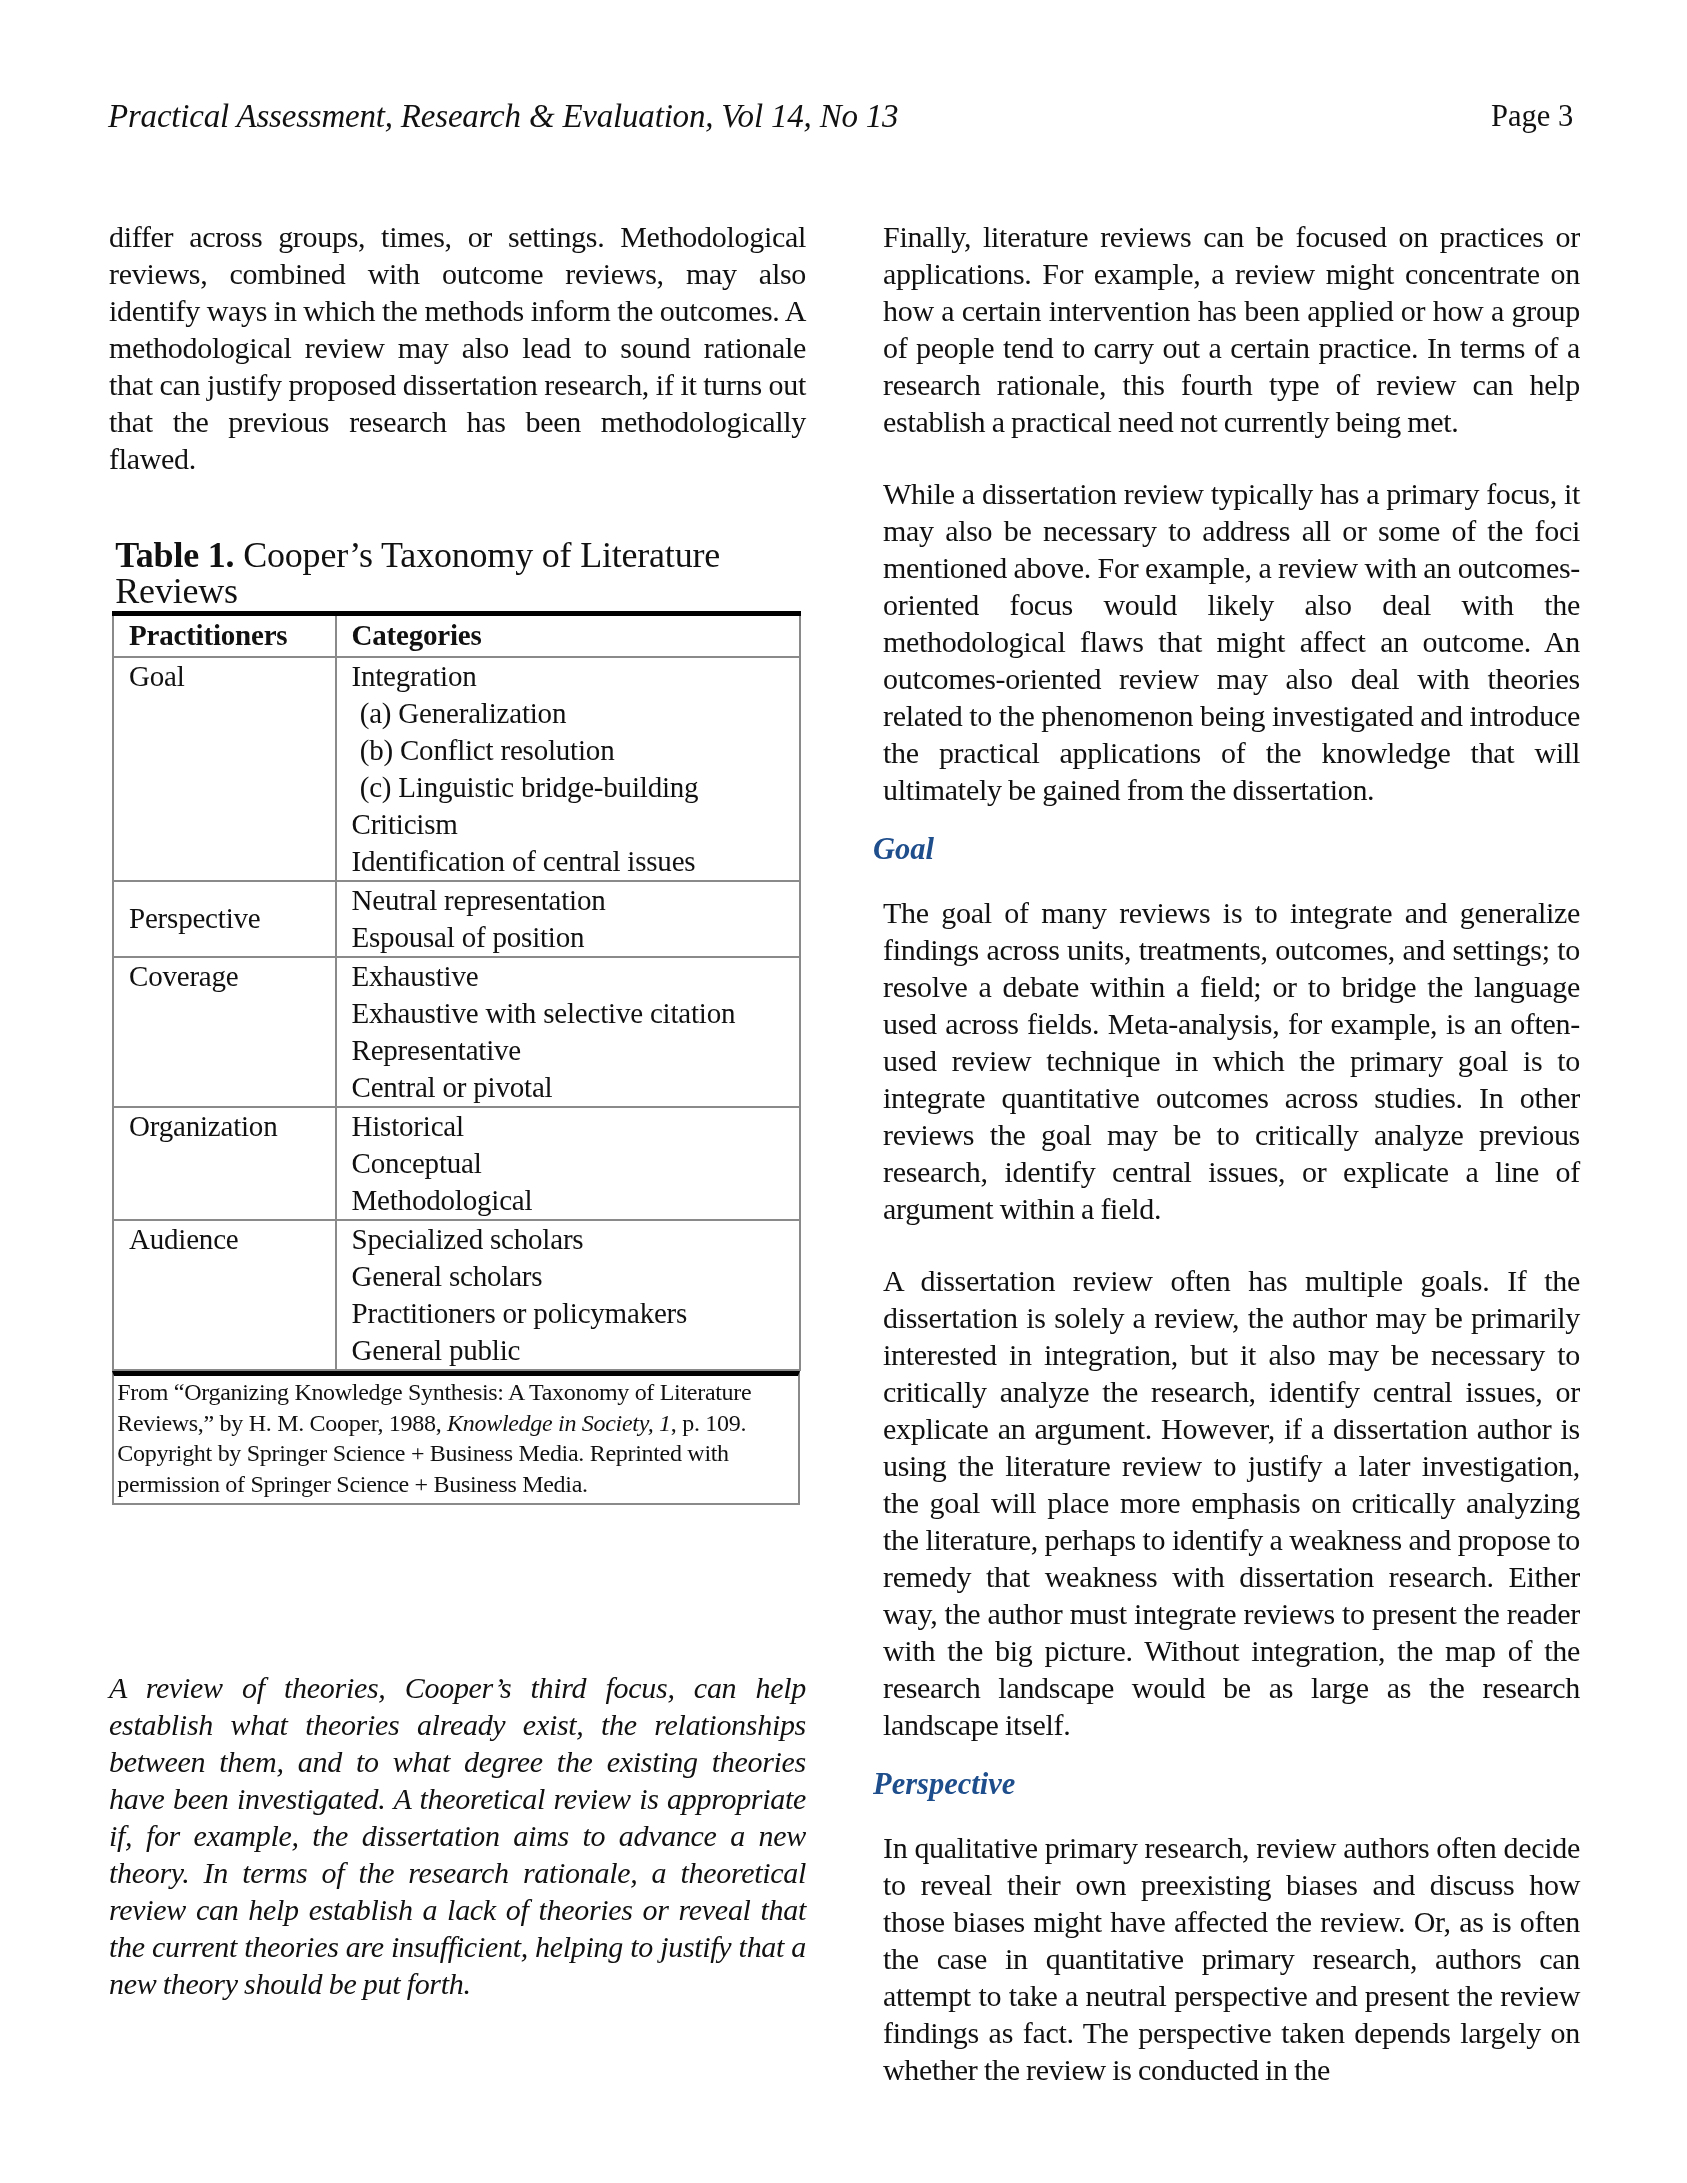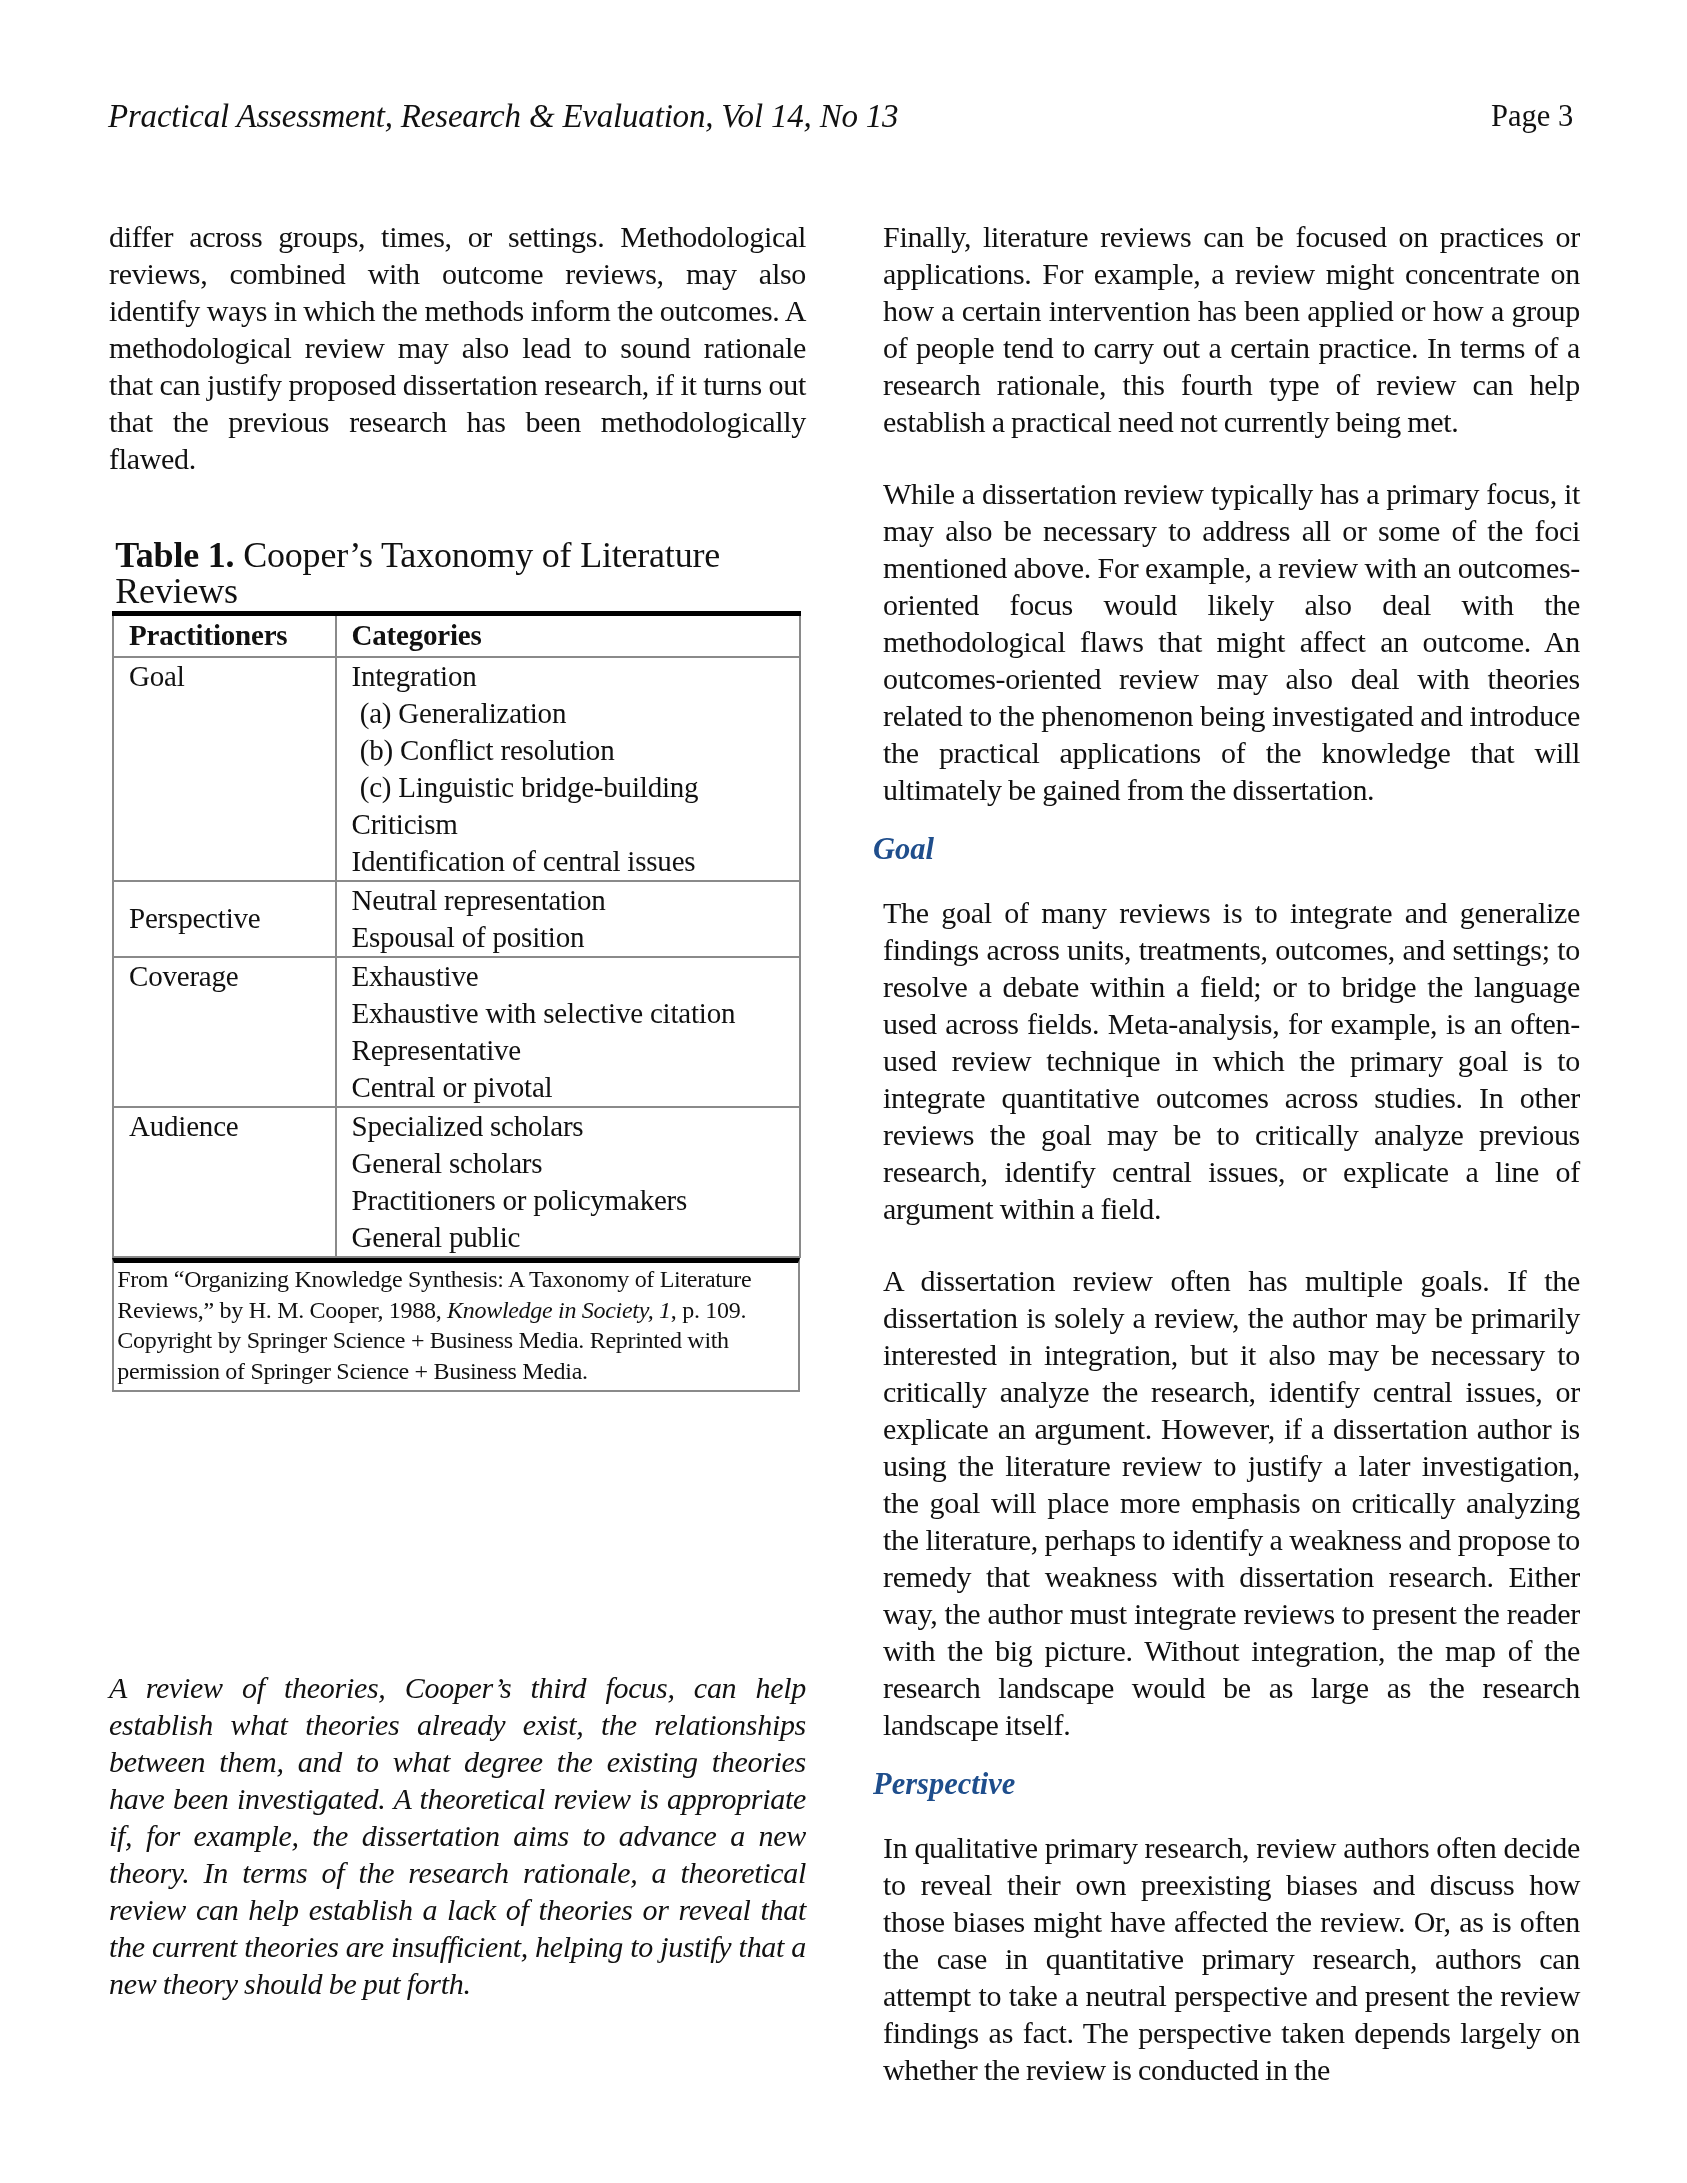--- a/index.html
+++ b/index.html
@@ -97,20 +97,28 @@
       <tr>
         <td class="c1">Coverage</td>
         <td>
           <span class="cat-line">Exhaustive</span>
           <span class="cat-line">Exhaustive with selective citation</span>
           <span class="cat-line">Representative</span>
           <span class="cat-line">Central or pivotal</span>
         </td>
       </tr>
       <tr>
+        <td class="c1">Organization</td>
+        <td>
+          <span class="cat-line">Historical</span>
+          <span class="cat-line">Conceptual</span>
+          <span class="cat-line">Methodological</span>
+        </td>
+      </tr>
+      <tr>
         <td class="c1">Audience</td>
         <td>
           <span class="cat-line">Specialized scholars</span>
           <span class="cat-line">General scholars</span>
           <span class="cat-line">Practitioners or policymakers</span>
           <span class="cat-line">General public</span>
         </td>
       </tr>
     </tbody>
   </table>

